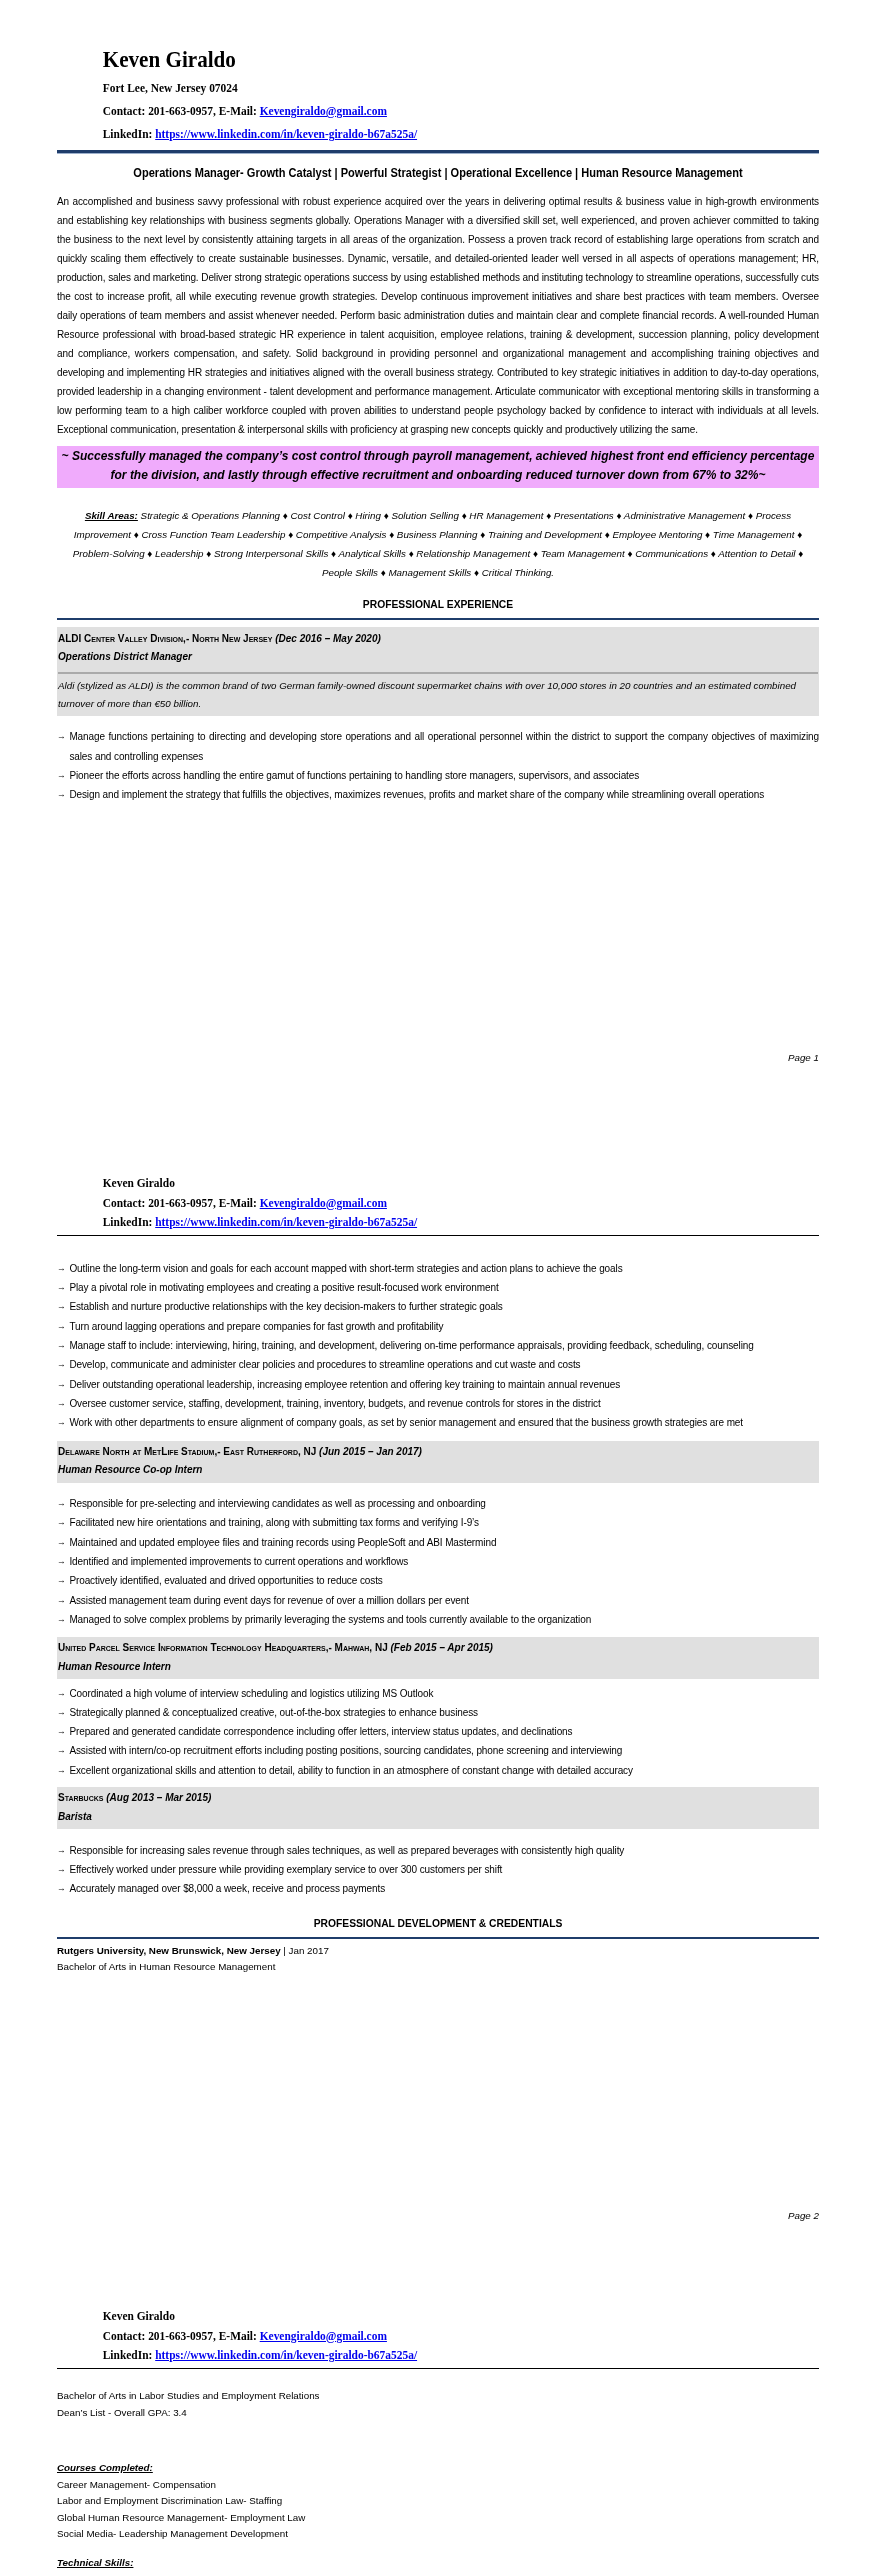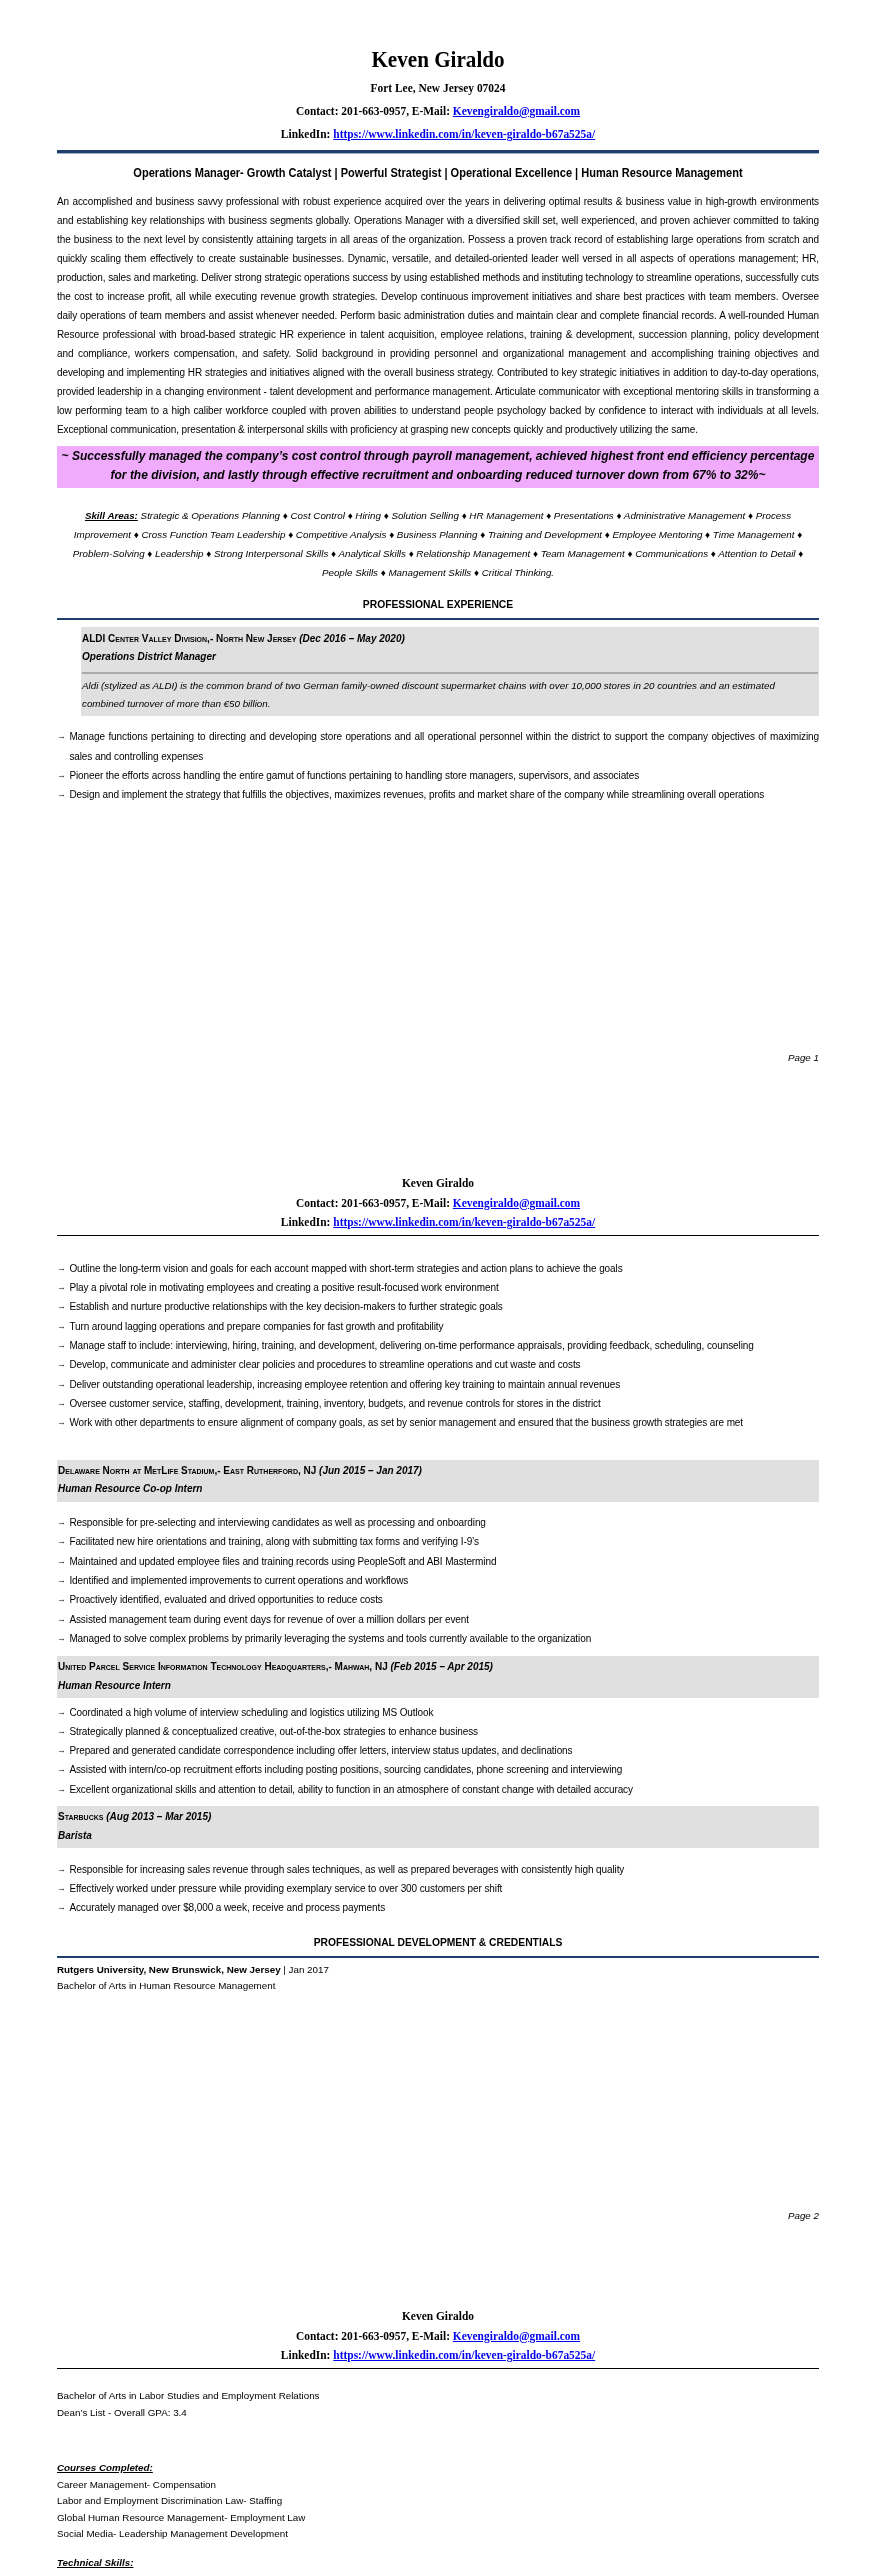--- a/index.html
+++ b/index.html
@@ -1,18 +1,18 @@
 <!DOCTYPE html>
 <html style="font-size:8.2px"><head>
 <meta charset="utf-8">
 <style>
   html, body { margin:0; padding:0; background:#fff; }
   body { width:876px; font-family:"Liberation Sans", sans-serif; color:#000; }
   .page { position:relative; width:876px; height:1133px; box-sizing:border-box; padding:0 57px; }
-  .center { text-align:center; }
+  .center { }
   a { color:#0000ee; text-decoration:underline; }
 
   
   .p1-head { padding-top:45px; }
   .name-big { font-family:"Liberation Serif", serif; font-weight:bold; font-size:24px; line-height:28px; transform:scaleX(0.88); }
   .addr { font-family:"Liberation Serif", serif; font-weight:bold; font-size:13px; line-height:23px; margin-top:3.1px; transform:scaleX(0.88); }
   .contact { font-family:"Liberation Serif", serif; font-weight:bold; font-size:13px; line-height:23px; transform:scaleX(0.88); }
   .rule-blue { height:2.6px; background:#1f3d6b; border-bottom:0.5px solid #9db0cc; margin:5.2px 0 7.2px; }
   .headline { font-weight:bold; font-size:12px; line-height:24px; text-align:center; transform:scaleX(0.92); }
   .summary { font-size:10px; line-height:19px; text-align:justify; margin-top:7.2px; letter-spacing:-0.1px; }
@@ -56,21 +56,21 @@
   </div>
   <div class="rule-blue"></div>
   <div class="headline">Operations Manager- Growth Catalyst | Powerful Strategist | Operational Excellence | Human Resource Management</div>
   <div class="summary">An accomplished and business savvy professional with robust experience acquired over the years in delivering optimal results &amp; business value in high-growth environments and establishing key relationships with business segments globally. Operations Manager with a diversified skill set, well experienced, and proven achiever committed to taking the business to the next level by consistently attaining targets in all areas of the organization. Possess a proven track record of establishing large operations from scratch and quickly scaling them effectively to create sustainable businesses. Dynamic, versatile, and detailed-oriented leader well versed in all aspects of operations management; HR, production, sales and marketing.  Deliver strong strategic operations success by using established methods and instituting technology to streamline operations, successfully cuts the cost to increase profit, all while executing revenue growth strategies. Develop continuous improvement initiatives and share best practices with team members. Oversee daily operations of team members and assist whenever needed. Perform basic administration duties and maintain clear and complete financial records. A well-rounded Human Resource professional with broad-based strategic HR experience in talent acquisition, employee relations, training &amp; development, succession planning, policy development and compliance, workers compensation, and safety. Solid background in providing personnel and organizational management and accomplishing training objectives and developing and implementing HR strategies and initiatives aligned with the overall business strategy. Contributed to key strategic initiatives in addition to day-to-day operations, provided leadership in a changing environment - talent development and performance management. Articulate communicator with exceptional mentoring skills in transforming a low performing team to a high caliber workforce coupled with proven abilities to understand people psychology backed by confidence to interact with individuals at all levels. Exceptional communication, presentation &amp; interpersonal skills with proficiency at grasping new concepts quickly and productively utilizing the same.</div>
   <div class="highlight">~ Successfully managed the company’s cost control through payroll management, achieved highest front end efficiency percentage for the division,  and lastly through effective recruitment and onboarding reduced turnover down from 67% to 32%~</div>
   <div class="skills"><span class="lbl">Skill Areas:</span><span> Strategic &amp; Operations Planning ♦ Cost Control ♦ Hiring ♦ Solution Selling ♦ HR Management ♦ Presentations ♦ Administrative Management ♦ Process Improvement ♦ Cross Function Team Leadership ♦ Competitive Analysis ♦ Business Planning ♦ Training and Development ♦ Employee Mentoring ♦ Time Management   ♦ Problem-Solving ♦ Leadership ♦ Strong Interpersonal Skills ♦ Analytical Skills ♦ Relationship Management ♦ Team Management ♦ Communications ♦ Attention to Detail ♦ People Skills ♦ Management Skills ♦ Critical Thinking.</span></div>
 
   <div class="sec-title">PROFESSIONAL EXPERIENCE</div>
   <div class="sec-rule"></div>
 
-  <div class="job-head" style="margin-top:0;margin-left:24px;">
+  <div class="job-head" style="margin-top:0;">
     <div class="job-co"><span>ALDI Center Valley Division,- North New Jersey </span><span class="dates">(Dec 2016 – May 2020)</span></div>
     <div class="job-title">Operations District Manager</div>
     <div class="job-gray-rule"></div>
     <div class="job-desc">Aldi (stylized as ALDI) is the common brand of two German family-owned discount supermarket chains with over 10,000 stores in 20 countries and an estimated combined turnover of more than €50 billion.</div>
   </div>
   <ul class="arrows">
     <li><span class="arr">→</span><span>Manage functions pertaining to directing and developing store operations and all operational personnel within the district to support the company objectives of maximizing sales and controlling expenses</span></li>
     <li><span class="arr">→</span><span>Pioneer the efforts across handling the entire gamut of functions pertaining to handling store managers, supervisors, and associates</span></li>
     <li><span class="arr">→</span><span>Design and implement the strategy that fulfills the objectives, maximizes revenues, profits and market share of the company while streamlining overall operations</span></li>
   </ul>
@@ -90,21 +90,21 @@
     <li><span class="arr">→</span><span>Play a pivotal role in motivating employees and creating a positive result-focused work environment</span></li>
     <li><span class="arr">→</span><span>Establish and nurture productive relationships with the key decision-makers to further strategic goals</span></li>
     <li><span class="arr">→</span><span>Turn around lagging operations and prepare companies for fast growth and profitability</span></li>
     <li><span class="arr">→</span><span>Manage staff to include: interviewing, hiring, training, and development, delivering on-time performance appraisals, providing feedback, scheduling, counseling</span></li>
     <li><span class="arr">→</span><span>Develop, communicate and administer clear policies and procedures to streamline operations and cut waste and costs</span></li>
     <li><span class="arr">→</span><span>Deliver outstanding operational leadership, increasing employee retention and offering key training to maintain annual revenues</span></li>
     <li><span class="arr">→</span><span>Oversee customer service, staffing, development, training, inventory, budgets, and revenue controls for stores in the district</span></li>
     <li><span class="arr">→</span><span>Work with other departments to ensure alignment of company goals, as set by senior management and ensured that the business growth strategies are met</span></li>
   </ul>
 
-  <div class="job-head" style="margin-top:27px;">
+  <div class="job-head" style="margin-top:8px;">
     <div class="job-co"><span>Delaware North at MetLife Stadium,- East Rutherford, NJ </span><span class="dates">(Jun 2015 – Jan 2017)</span></div>
     <div class="job-title">Human Resource Co-op Intern</div>
   </div>
   <ul class="arrows">
     <li><span class="arr">→</span><span>Responsible for  pre-selecting and interviewing candidates as well as processing and onboarding</span></li>
     <li><span class="arr">→</span><span>Facilitated new hire orientations and training, along with submitting tax forms and verifying I-9’s</span></li>
     <li><span class="arr">→</span><span>Maintained and updated employee files and training records using PeopleSoft and ABI Mastermind</span></li>
     <li><span class="arr">→</span><span>Identified and implemented improvements to current operations and workflows</span></li>
     <li><span class="arr">→</span><span>Proactively identified, evaluated and drived opportunities to reduce costs</span></li>
     <li><span class="arr">→</span><span>Assisted management team during event days for revenue of over a million dollars per event</span></li>

